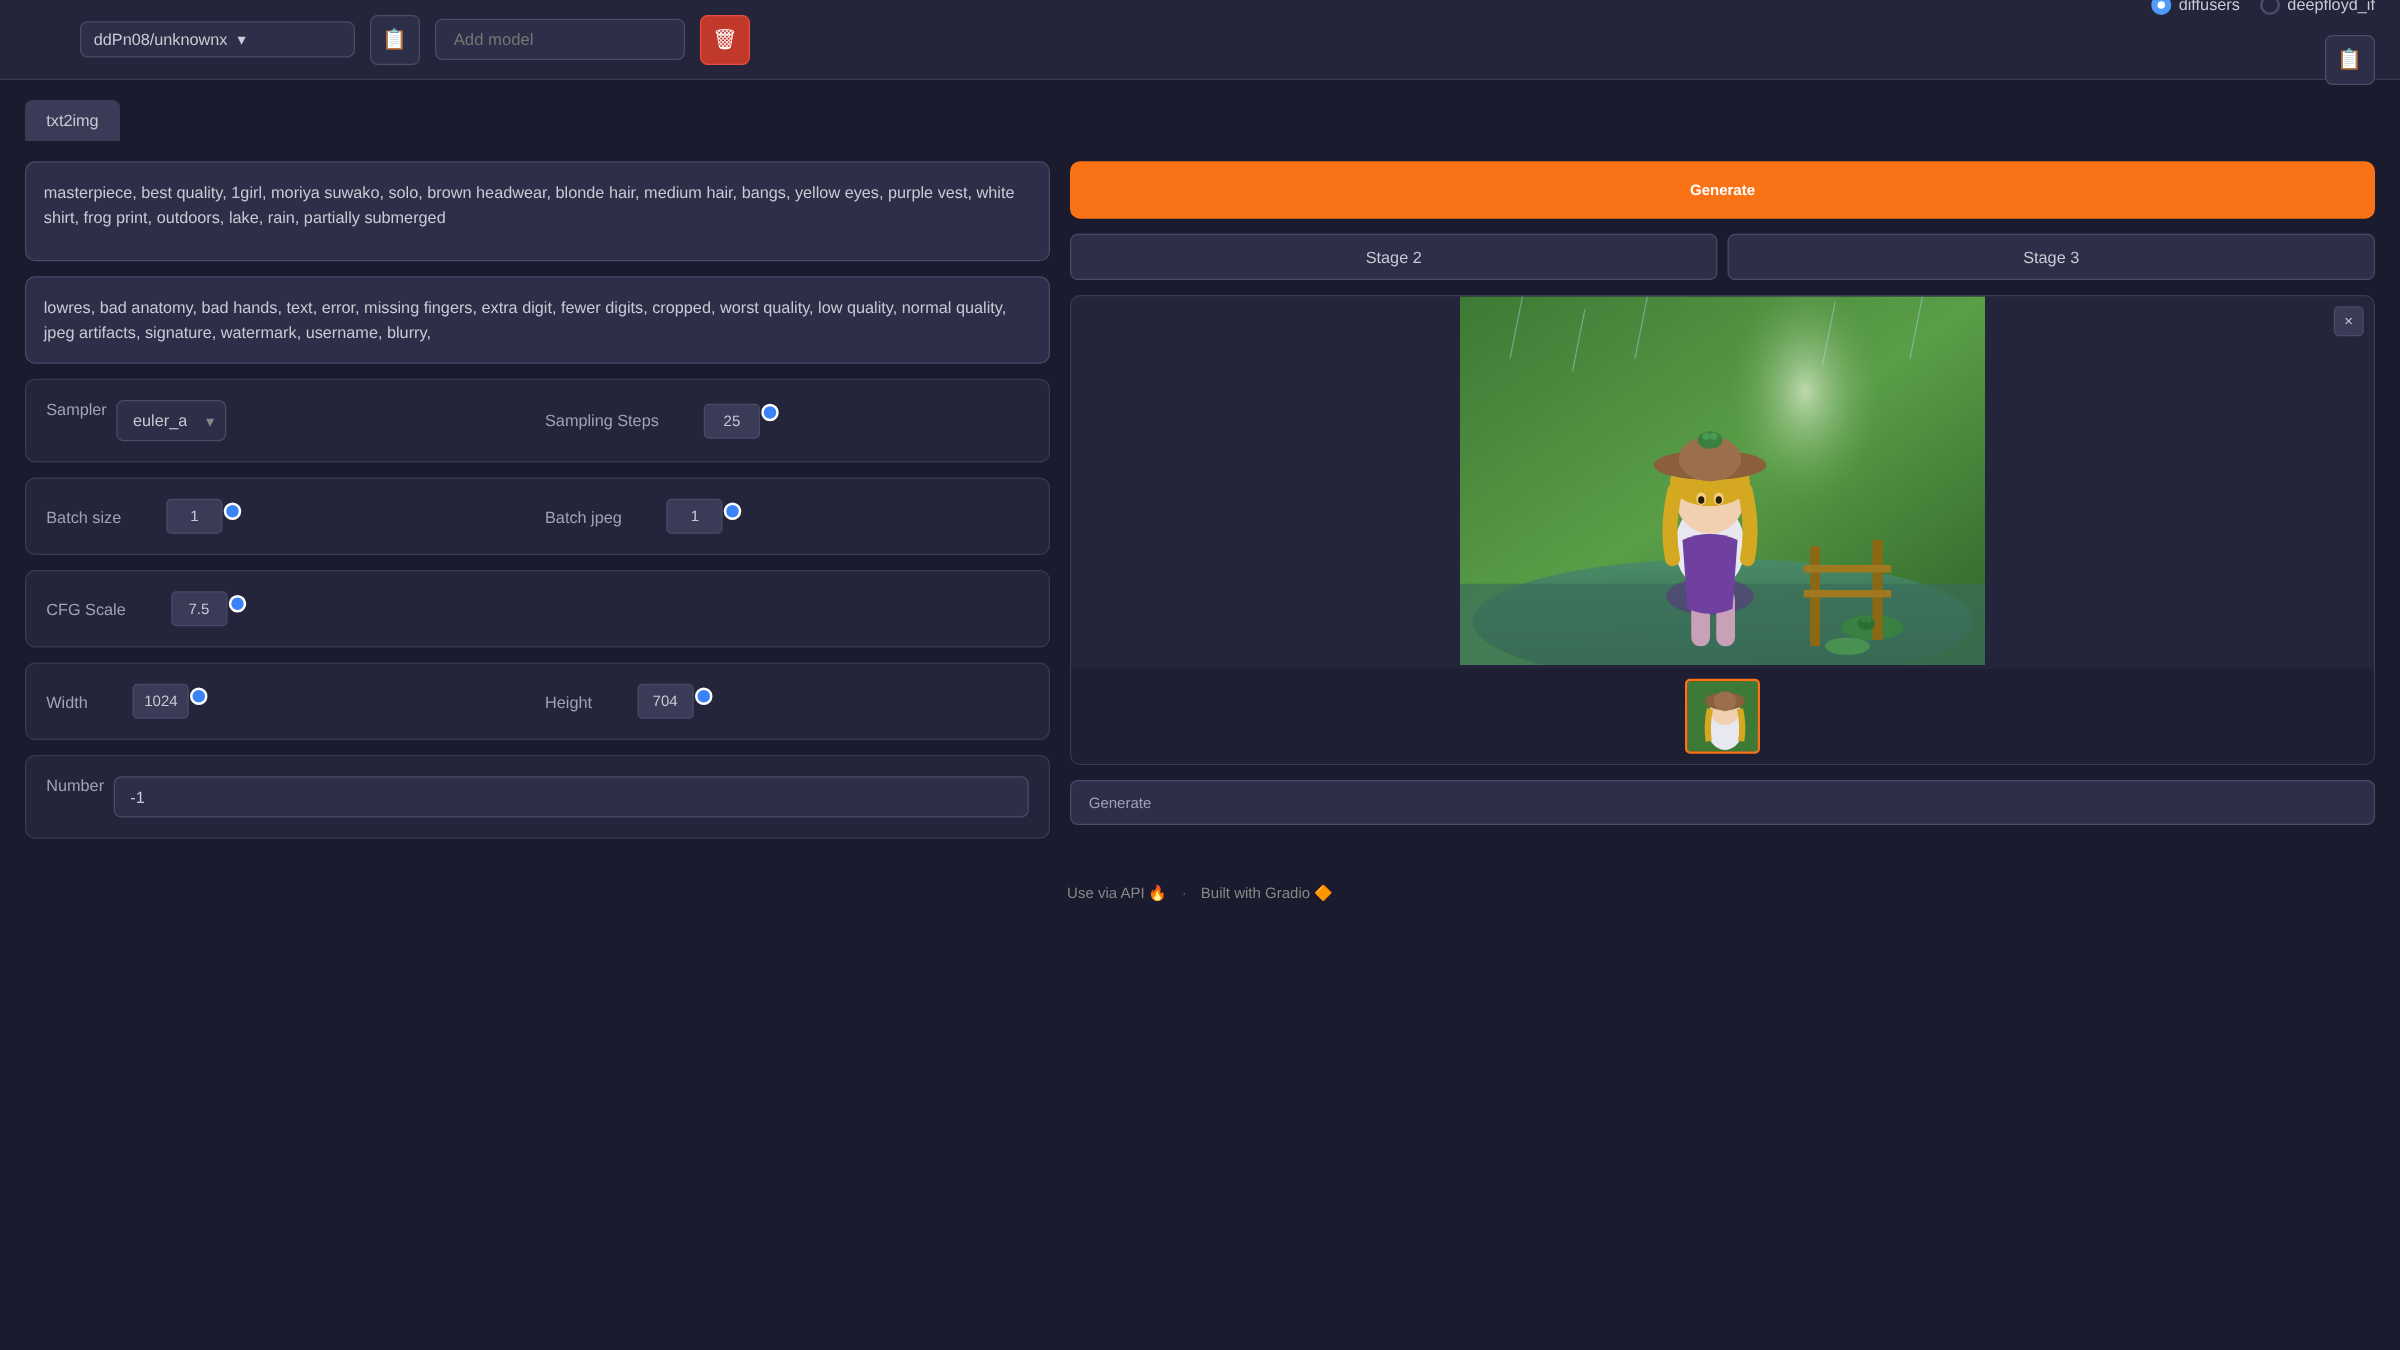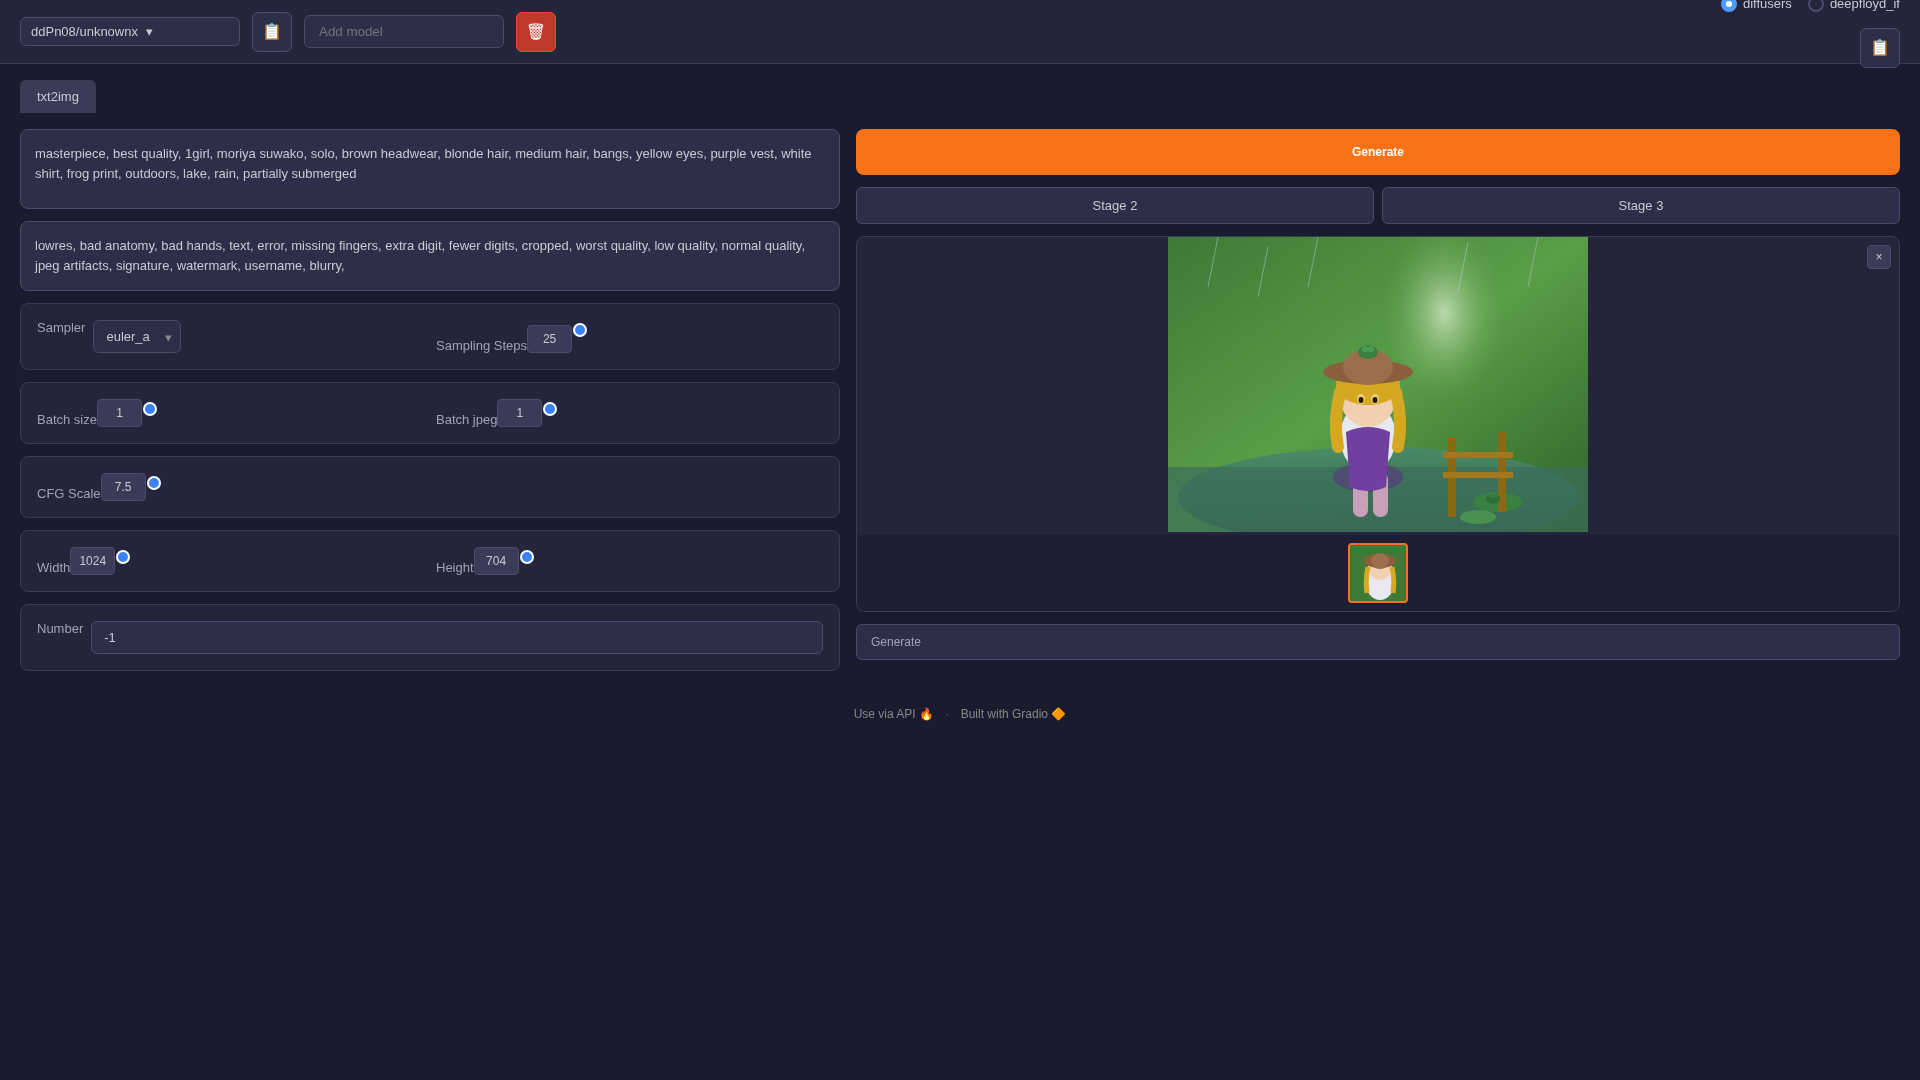--- a/index.html
+++ b/index.html
@@ -24,20 +24,21 @@
     }
     .model-select-wrapper {
       display: flex;
       align-items: center;
       background: #2d2e47;
       border: 1px solid #4a4b6a;
       border-radius: 6px;
       padding: 6px 10px;
       gap: 8px;
       min-width: 220px;
+      margin-left: 44px;
     }
     .icon-btn {
       background: #2d2e47;
       border: 1px solid #4a4b6a;
       border-radius: 6px;
       width: 40px;
       height: 40px;
       display: flex;
       align-items: center;
       justify-content: center;
@@ -147,21 +148,22 @@
     }
     .control-group {
       flex: 1;
       display: flex;
       flex-direction: row;
       gap: 8px;
     }
     .control-label-row {
       display: flex;
       justify-content: space-between;
-      align-items: flex-end;
+      align-items: center;
+      gap: 36px;
     }
     .control-label {
       color: #a0a2b8;
       font-size: 13px;
     }
     .control-value {
       background: #3a3b57;
       border: 1px solid #4a4b6a;
       border-radius: 4px;
       padding: 6px 8px;

